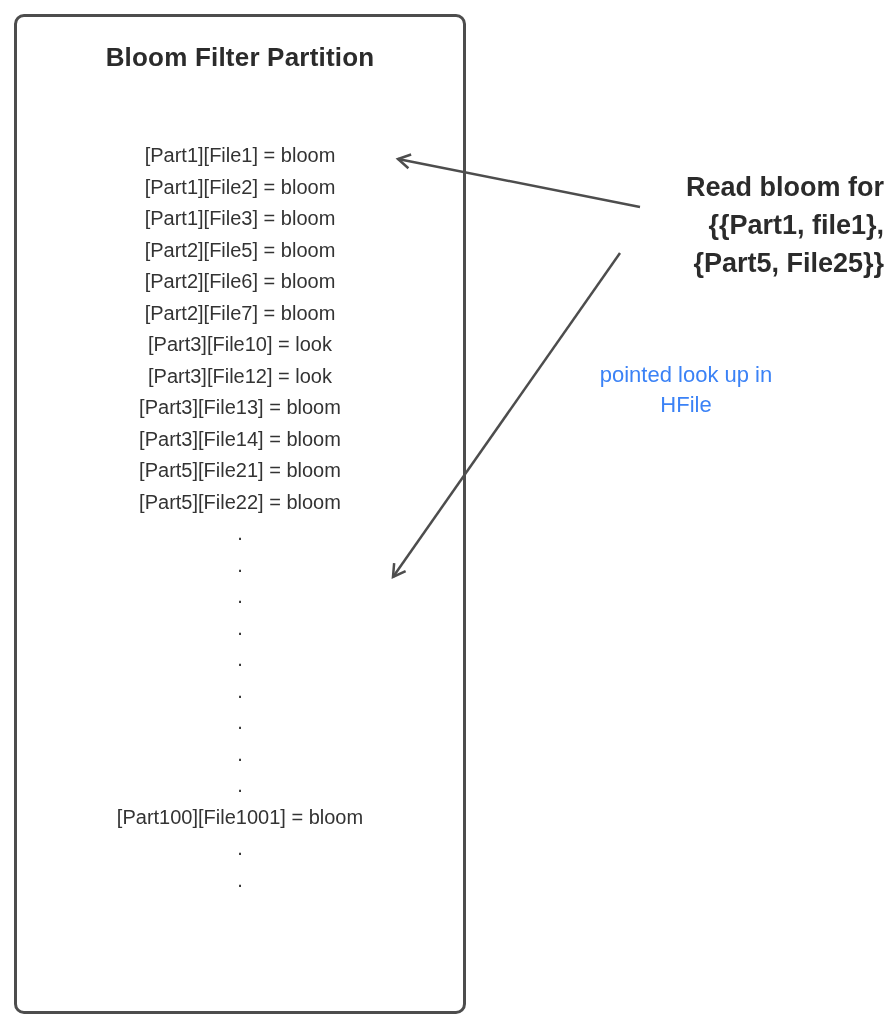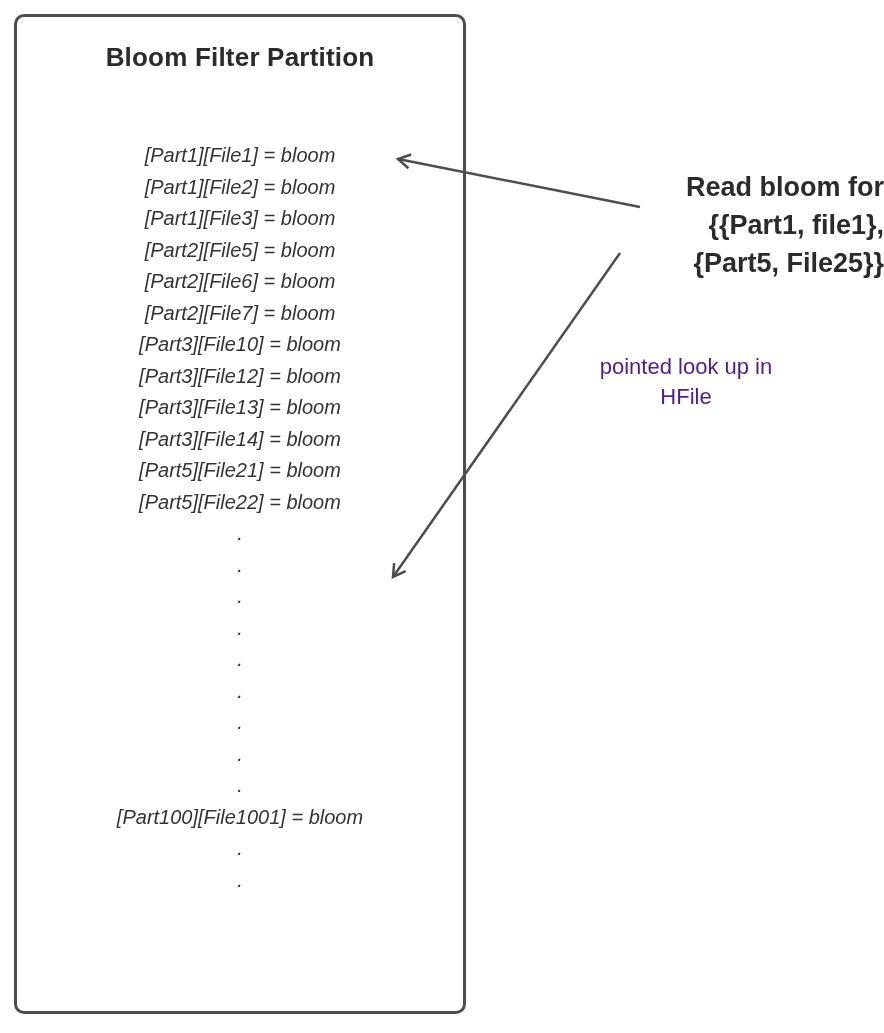--- a/index.html
+++ b/index.html
@@ -36,21 +36,20 @@
     font-size: 26px;
     font-weight: bold;
     color: #2b2b2b;
     letter-spacing: 0.2px;
   }
   .partition-list {
     position: absolute;
     left: 14px;
     top: 140px;
     width: 452px;
-    font-style: italic;
   }
   .partition-list .entry {
     text-align: center;
     font-size: 20px;
     line-height: 31.5px;
     color: #333333;
     white-space: pre;
   }
   .annotation-read {
     position: absolute;
@@ -59,26 +58,26 @@
     width: 284px;
     text-align: right;
     font-size: 27px;
     font-weight: bold;
     line-height: 38px;
     color: #2b2b2b;
   }
   .annotation-lookup {
     position: absolute;
     left: 566px;
-    top: 352px;
+    top: 360px;
     width: 240px;
     text-align: center;
     font-size: 22px;
     line-height: 30px;
-    color: #4c1d95;
+    color: #3b82f6;
   }
   .arrow-layer {
     position: absolute;
     left: 0;
     top: 0;
     width: 884px;
     height: 1033px;
     pointer-events: none;
   }
 </style>
@@ -91,22 +90,22 @@
 
   <div class="box-title">Bloom Filter Partition</div>
 
   <div class="partition-list">
       <div class="entry">[Part1][File1] = bloom</div>
       <div class="entry">[Part1][File2] = bloom</div>
       <div class="entry">[Part1][File3] = bloom</div>
       <div class="entry">[Part2][File5] = bloom</div>
       <div class="entry">[Part2][File6] = bloom</div>
       <div class="entry">[Part2][File7] = bloom</div>
-      <div class="entry">[Part3][File10] = bloom</div>
-      <div class="entry">[Part3][File12] = bloom</div>
+      <div class="entry">[Part3][File10] = look</div>
+      <div class="entry">[Part3][File12] = look</div>
       <div class="entry">[Part3][File13] = bloom</div>
       <div class="entry">[Part3][File14] = bloom</div>
       <div class="entry">[Part5][File21] = bloom</div>
       <div class="entry">[Part5][File22] = bloom</div>
       <div class="entry">.</div>
       <div class="entry">.</div>
       <div class="entry">.</div>
       <div class="entry">.</div>
       <div class="entry">.</div>
       <div class="entry">.</div>

